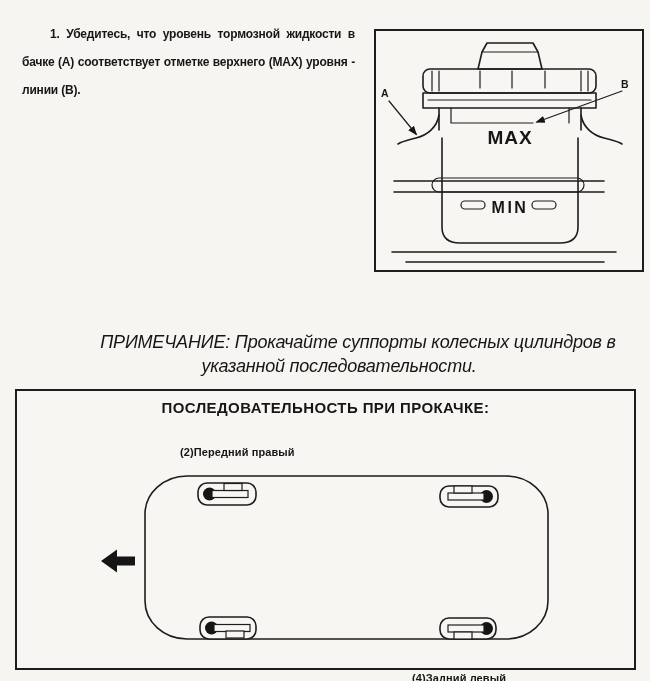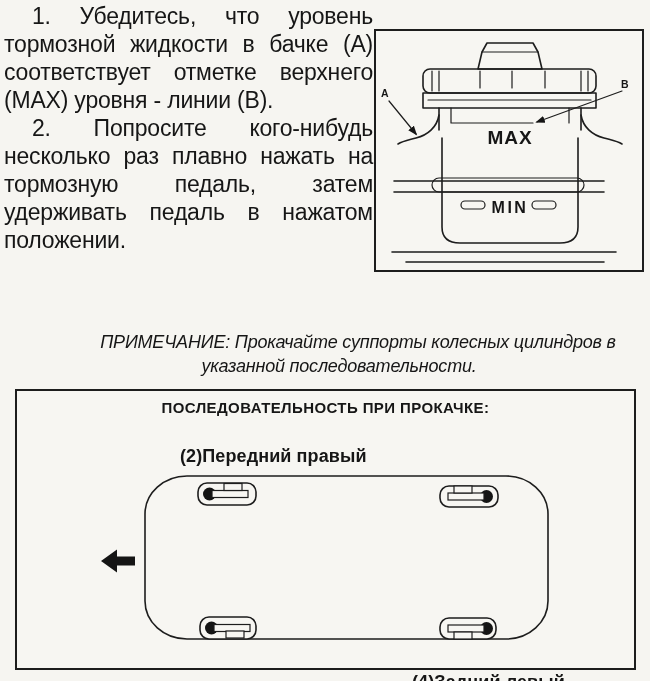--- a/index.html
+++ b/index.html
@@ -13,23 +13,23 @@
     width:650px;height:681px;
     background:#f6f5f1;
     color:#161616;
     overflow:hidden;
   }
   
   .text-col{
     position:absolute;left:4px;top:2px;width:369px;
   }
   .para{
-    margin:0;
-    font-size:23px;line-height:28px;
-    font-weight:400;
+    margin:18px;
+    font-size:12px;line-height:28px;
+    font-weight:700;
     text-align:justify;
     text-indent:28px;
     letter-spacing:-0.2px;
     hyphens:auto;
   }
   .note{
     position:absolute;left:6px;top:316px;width:638px;
     margin:14px;
     font-size:18px;line-height:24px;
     font-style:italic;font-weight:400;
@@ -53,21 +53,21 @@
     background:#f7f6f2;
   }
   .seq-title{
     position:absolute;left:0;top:8px;width:100%;
     text-align:center;
     font-size:15px;font-weight:700;
     letter-spacing:0.4px;
   }
   .wheel-label{
     position:absolute;
-    font-size:18px;font-weight:700;
+    font-size:11px;font-weight:700;
     letter-spacing:0.1px;
     white-space:nowrap;
   }
   .wl-fr{left:163px;top:55px;}
   .wl-rr{left:393px;top:55px;}
   .wl-fl{left:163px;top:255px;}
   .wl-rl{left:395px;top:255px;margin-top:26px;}
   .car-svg{position:absolute;left:0;top:0;}
   svg text{
     font-family:"Liberation Sans", sans-serif;
@@ -78,21 +78,20 @@
   .ink-fill{fill:#151515;stroke:none;}
   .paperfill{fill:#f7f6f2;}
 </style>
 </head>
 <body>
 
 <div class="page">
 
   <div class="text-col">
     <p class="para">1. Убедитесь, что уровень тормозной жидкости в бачке (А) соответствует отметке верхнего (MAX) уровня - линии (В).</p>
-    <p class="para">2. Попросите кого-нибудь несколько раз плавно нажать на тормозную педаль, затем удерживать педаль в нажатом положении.</p>
   </div>
 
   <p class="note">ПРИМЕЧАНИЕ: Прокачайте суппорты колесных цилиндров в указанной последовательности.</p>
 
   <div class="reservoir-box">
     <svg width="266" height="239" viewBox="0 0 266 239">
       <defs>
         <marker id="ah" orient="auto" markerWidth="9" markerHeight="8" refX="6.5" refY="3">
           <path d="M0,0 L8,3 L0,6 Z" fill="#151515"></path>
         </marker>

